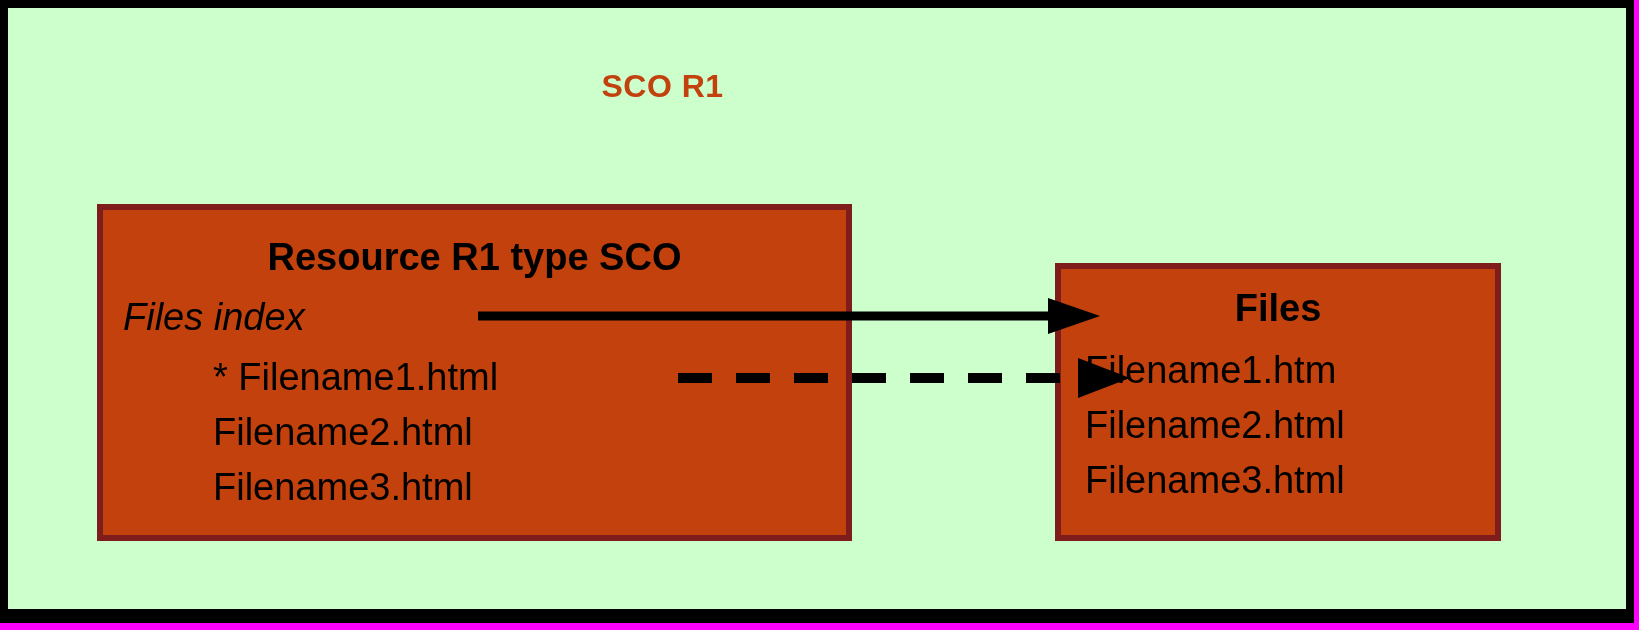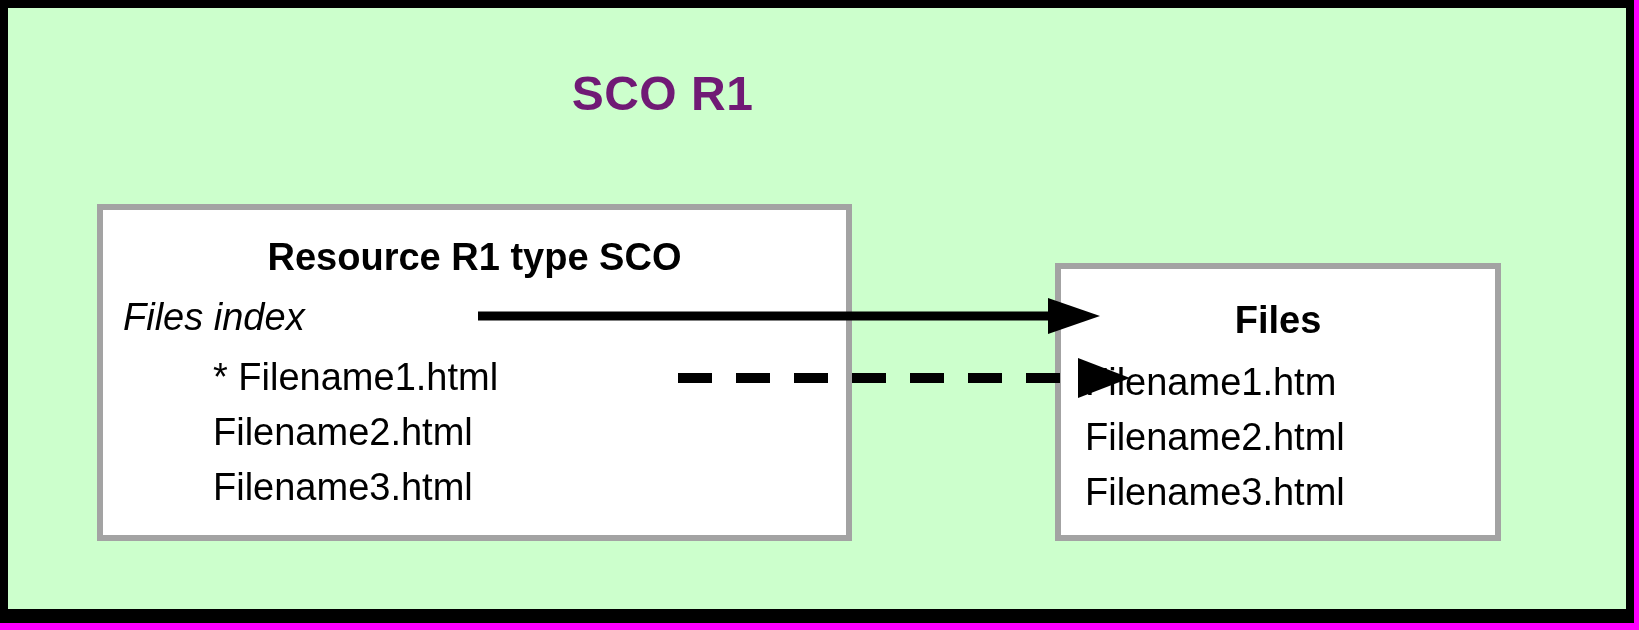--- a/index.html
+++ b/index.html
@@ -58,32 +58,32 @@
     background: #ccffcc;
   }
 
   
   .diagram-title {
     position: absolute;
     left: 0;
     top: 62px;
     width: 1309px;
     text-align: center;
-    font-size: 48px;
+    font-size: 32px;
     font-weight: bold;
-    color: #701a75;
+    color: #c2410c;
     letter-spacing: 0.5px;
     line-height: 1;
   }
 
   
   .entity-box {
     position: absolute;
-    background: #ffffff;
-    border: 6px solid #a3a3a3;
+    background: #c2410c;
+    border: 6px solid #7f1d1d;
     box-sizing: border-box;
   }
 
   #resource-box {
     left: 89px;      
     top: 196px;      
     width: 755px;
     height: 337px;
   }
 
@@ -97,21 +97,21 @@
   .box-heading {
     text-align: center;
     font-size: 38px;
     font-weight: bold;
     color: #000000;
     line-height: 1;
     margin-top: 28px;
   }
 
   #files-box .box-heading {
-    margin-top: 32px;
+    margin-top: 20px;
     text-align: center;
   }
 
   .index-label {
     font-size: 38px;
     font-style: italic;
     color: #000000;
     line-height: 1;
     margin-top: 22px;
     margin-left: 20px;

